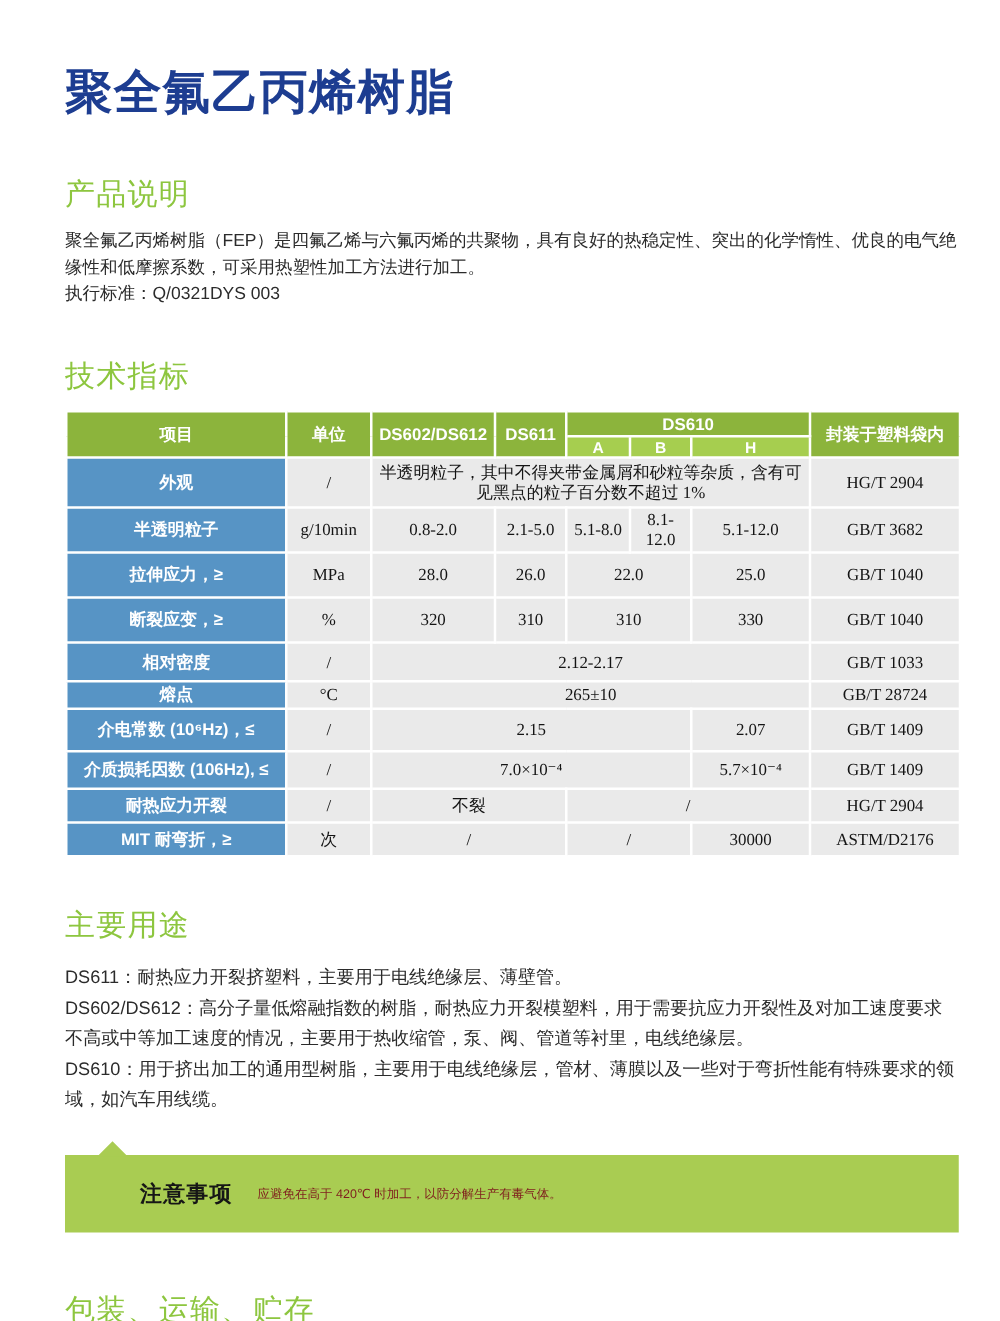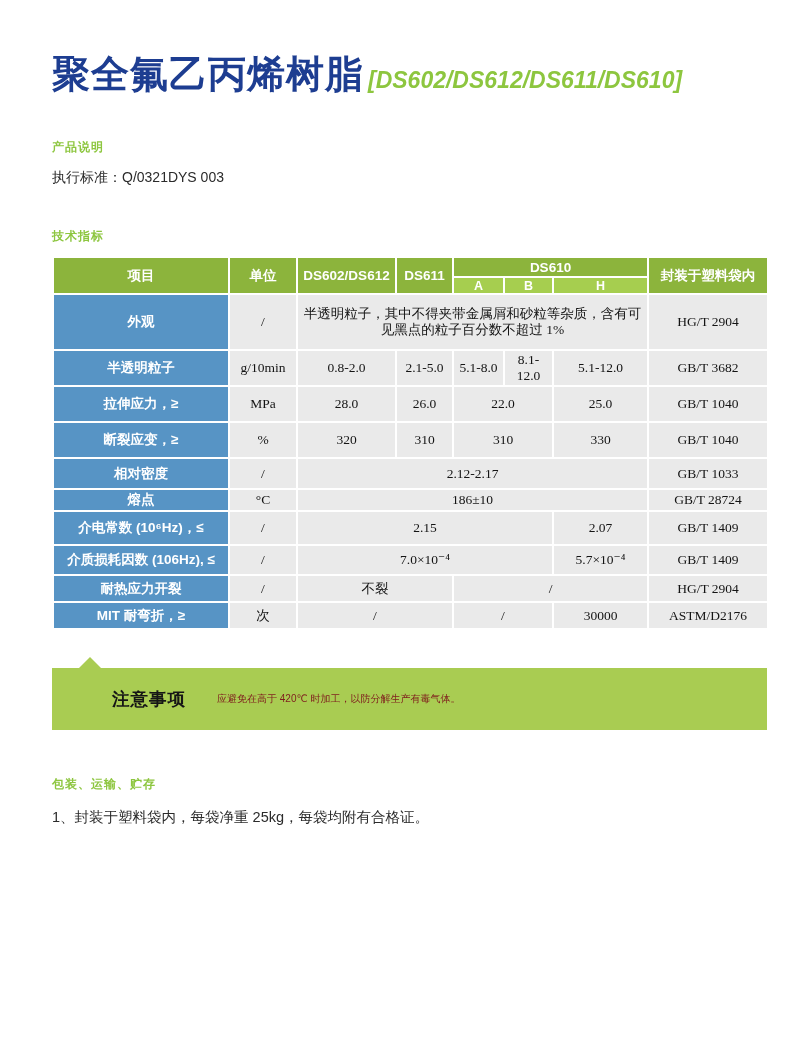--- a/index.html
+++ b/index.html
@@ -26,21 +26,21 @@
     font-size:38px;line-height:1;font-weight:bold;
     color:var(--title-blue);letter-spacing:1px;margin:0;
   }
   .model-list{
     font-size:23px;line-height:1.1;font-weight:bold;font-style:italic;
     color:var(--heading-green);margin-left:4px;letter-spacing:0px;
   }
 
   
   .sec-heading{
-    color:var(--heading-green);font-size:12px;font-weight:bold;
+    color:var(--heading-green);font-size:24px;font-weight:normal;
     margin:0 0 11px 0;letter-spacing:1px;
   }
 
   
   .sec-product{margin-bottom:40px;}
   .body-text{font-size:14px;line-height:21px;margin:0;color:#2b2b2b;}
 
   
   .sec-specs{margin-bottom:38px;}
   table.spec{
@@ -79,39 +79,39 @@
   .notice{
     position:relative;background:var(--notice-green);
     width:715px;height:62px;display:flex;align-items:center;
     padding-left:60px;margin-bottom:46px;
   }
   .notice-pointer{
     position:absolute;top:-11px;left:26px;width:0;height:0;
     border-left:12px solid transparent;border-right:12px solid transparent;
     border-bottom:12px solid var(--notice-green);
   }
-  .notice-heading{font-size:17.5px;font-weight:bold;color:#161616;margin-right:31px;letter-spacing:1px;}
+  .notice-heading{font-size:17.5px;font-weight:bold;color:#161616;margin-right:20px;letter-spacing:1px;}
   .notice-body{font-size:10px;color:#7f1d1d;}
 
   
   .sec-pack .sec-heading{margin-bottom:12px;}
   .pack-item{font-size:14.5px;line-height:25px;margin:0;color:#2b2b2b;}
 </style>
 </head>
 <body>
 
 <div class="page">
 
   <div class="title-row">
     <h1 class="main-title">聚全氟乙丙烯树脂</h1>
-    <span class="model-list">[DS602/DS612/DS611/DS610]</span>
   </div>
 
   <section class="sec-product">
     <h2 class="sec-heading">产品说明</h2>
+    <p class="body-text">聚全氟乙丙烯树脂（FEP）是四氟乙烯与六氟丙烯的共聚物，具有良好的热稳定性、突出的化学惰性、优良的电气绝缘性和低摩擦系数，可采用热塑性加工方法进行加工。</p>
     <p class="body-text">执行标准：Q/0321DYS 003</p>
   </section>
 
   <section class="sec-specs">
     <h2 class="sec-heading">技术指标</h2>
     <table class="spec">
       <colgroup>
         <col style="width:176px">
           <col style="width:68px">
           <col style="width:99px">
@@ -130,21 +130,21 @@
           <th colspan="3">DS610</th>
           <th rowspan="2">封装于塑料袋内</th>
         </tr>
         <tr class="sub-row">
           <th>A</th>
           <th>B</th>
           <th>H</th>
         </tr>
       </thead>
       <tbody>
-          <tr style="height: 56px;">
+          <tr style="height: 40px;">
             <td class="label">外观</td>
             <td class="unit">/</td>
             <td class="val" colspan="5">半透明粒子，其中不得夹带金属屑和砂粒等杂质，含有可见黑点的粒子百分数不超过 1%</td>
             <td class="method">HG/T 2904</td>
           </tr>
           <tr style="height: 24px;">
             <td class="label">半透明粒子</td>
             <td class="unit">g/10min</td>
             <td class="val">0.8-2.0</td>
             <td class="val">2.1-5.0</td>
@@ -173,21 +173,21 @@
           </tr>
           <tr style="height: 31px;">
             <td class="label">相对密度</td>
             <td class="unit">/</td>
             <td class="val" colspan="5">2.12-2.17</td>
             <td class="method">GB/T 1033</td>
           </tr>
           <tr style="height: 14px;">
             <td class="label">熔点</td>
             <td class="unit">°C</td>
-            <td class="val" colspan="5">186±10</td>
+            <td class="val" colspan="5">265±10</td>
             <td class="method">GB/T 28724</td>
           </tr>
           <tr style="height: 34px;">
             <td class="label">介电常数 (10⁶Hz)，≤</td>
             <td class="unit">/</td>
             <td class="val" colspan="4">2.15</td>
             <td class="val">2.07</td>
             <td class="method">GB/T 1409</td>
           </tr>
           <tr style="height: 30px;">
@@ -209,20 +209,26 @@
             <td class="unit">次</td>
             <td class="val" colspan="2">/</td>
             <td class="val" colspan="2">/</td>
             <td class="val">30000</td>
             <td class="method">ASTM/D2176</td>
           </tr>
         </tbody>
     </table>
   </section>
 
+  <section class="sec-uses">
+    <h2 class="sec-heading">主要用途</h2>
+    <p class="use-item">DS611：耐热应力开裂挤塑料，主要用于电线绝缘层、薄壁管。</p>
+    <p class="use-item">DS602/DS612：高分子量低熔融指数的树脂，耐热应力开裂模塑料，用于需要抗应力开裂性及对加工速度要求不高或中等加工速度的情况，主要用于热收缩管，泵、阀、管道等衬里，电线绝缘层。</p>
+    <p class="use-item">DS610：用于挤出加工的通用型树脂，主要用于电线绝缘层，管材、薄膜以及一些对于弯折性能有特殊要求的领域，如汽车用线缆。</p>
+  </section>
 
   <div class="notice">
     <span class="notice-pointer"></span>
     <span class="notice-heading">注意事项</span>
     <span class="notice-body">应避免在高于 420℃ 时加工，以防分解生产有毒气体。</span>
   </div>
 
   <section class="sec-pack">
     <h2 class="sec-heading">包装、运输、贮存</h2>
     <p class="pack-item">1、封装于塑料袋内，每袋净重 25kg，每袋均附有合格证。</p>

